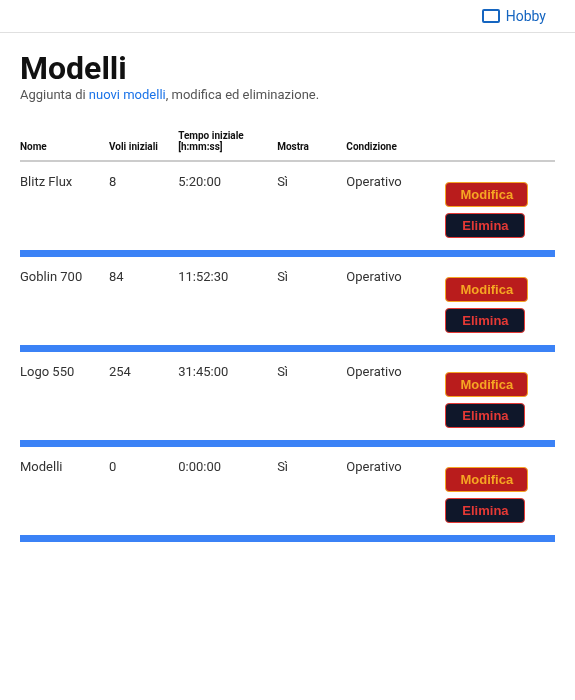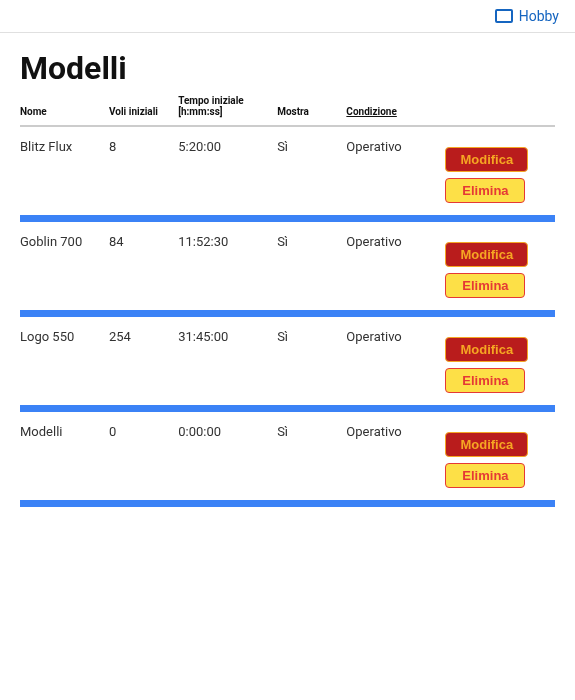--- a/index.html
+++ b/index.html
@@ -13,21 +13,21 @@
       color: #333;
       background: #fff;
       width: 575px;
       min-height: 700px;
       padding: 0;
       overflow-x: hidden;
     }
     .top-bar {
       display: flex;
       justify-content: flex-end;
-      padding: 8px 16px;
+      padding: 8px 29px;
       border-bottom: 1px solid #e0e0e0;
     }
     .hobby-badge {
       display: flex;
       align-items: center;
       gap: 6px;
       color: #1565c0;
       font-size: 14px;
     }
     .hobby-icon {
@@ -77,21 +77,20 @@
       width: 70px;
     }
     thead th.col-tempo {
       width: 100px;
     }
     thead th.col-mostra {
       width: 70px;
     }
     thead th.col-condizione {
       width: 100px;
-      text-decoration: underline;
     }
     thead th.col-actions {
       width: 110px;
     }
     tbody tr {
       border-bottom: 7px solid #3b82f6;
     }
     tbody td {
       padding: 12px 8px 12px 0;
       vertical-align: top;
@@ -113,21 +112,21 @@
       padding: 4px 14px;
       font-size: 13px;
       font-weight: 600;
       cursor: pointer;
       min-width: 80px;
       text-align: center;
     }
     .btn-elimina {
       border: 1.5px solid #e53935;
       color: #e53935;
-      background: #fde047;
+      background: #0f172a;
       border-radius: 4px;
       padding: 4px 14px;
       font-size: 13px;
       font-weight: 600;
       cursor: pointer;
       min-width: 80px;
       text-align: center;
     }
   </style>
 </head>
@@ -135,20 +134,23 @@
 
 <div class="top-bar">
   <div class="hobby-badge">
     <span class="hobby-icon"></span>
     <span>Hobby</span>
   </div>
 </div>
 
 <div class="main-content">
   <h1>Modelli</h1>
+  <p class="subtitle">
+    <span>Aggiunta di </span><a href="#">nuovi modelli</a><span>, modifica ed eliminazione.</span>
+  </p>
 
   <table>
     <thead>
       <tr>
         <th class="col-name">Nome</th>
         <th class="col-voli">Voli iniziali</th>
         <th class="col-tempo">Tempo iniziale [h:mm:ss]</th>
         <th class="col-mostra">Mostra</th>
         <th class="col-condizione">Condizione</th>
         <th class="col-actions"></th>

